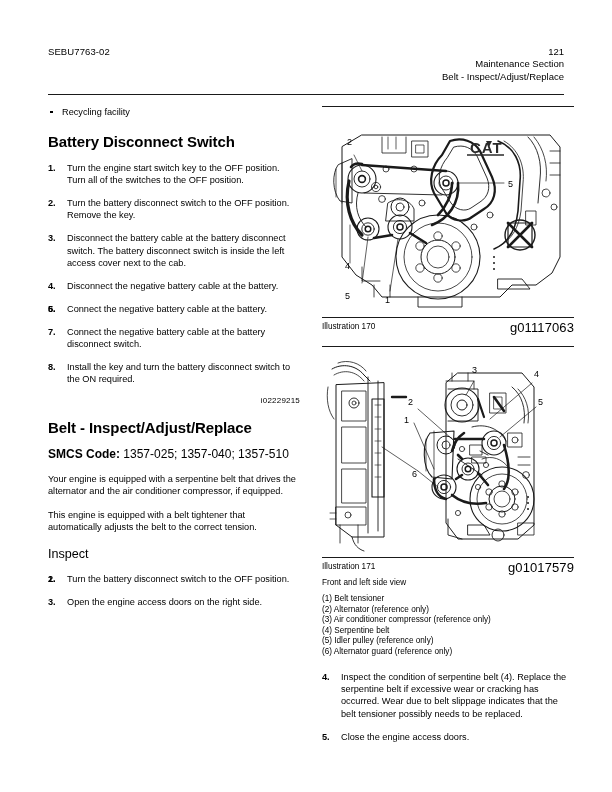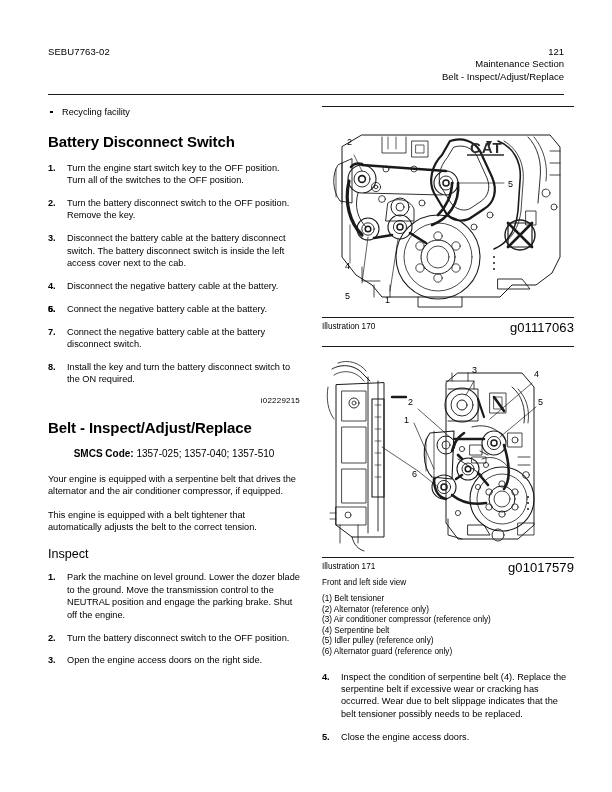--- a/index.html
+++ b/index.html
@@ -117,24 +117,23 @@
     font-weight: bold;
     width: 15px;
   }
 
   p.body-text {
     font-size: 9.2px;
     line-height: 12.4px;
     margin: 0 0 11px 0;
   }
   p.smcs {
-    font-size: 10px;
+    font-size: 12px;
     line-height: 12.4px;
     margin: 0 0 12px 0;
-    text-align: center;
   }
   p.smcs b { font-weight: bold; }
 
   .ref-code {
     font-size: 8px;
     text-align: right;
     margin-top: 8px;
     letter-spacing: 0.2px;
   }
 
@@ -254,21 +253,20 @@
     </p>
 
     <p class="body-text">Your engine is equipped with a serpentine belt that drives the alternator and the air conditioner compressor, if equipped.</p>
     <p class="body-text">This engine is equipped with a belt tightener that automatically adjusts the belt to the correct tension.</p>
 
     <h3 class="sub-title">Inspect</h3>
 
     <ol class="steps">
       <li class="step">
         <span class="num">1.</span>
-        <span>Park the machine on level ground. Lower the dozer blade to the ground. Move the transmission control to the NEUTRAL position and engage the parking brake. Shut off the engine.</span>
       </li>
       <li class="step">
         <span class="num">2.</span>
         <span>Turn the battery disconnect switch to the OFF position.</span>
       </li>
       <li class="step">
         <span class="num">3.</span>
         <span>Open the engine access doors on the right side.</span>
       </li>
     </ol>

